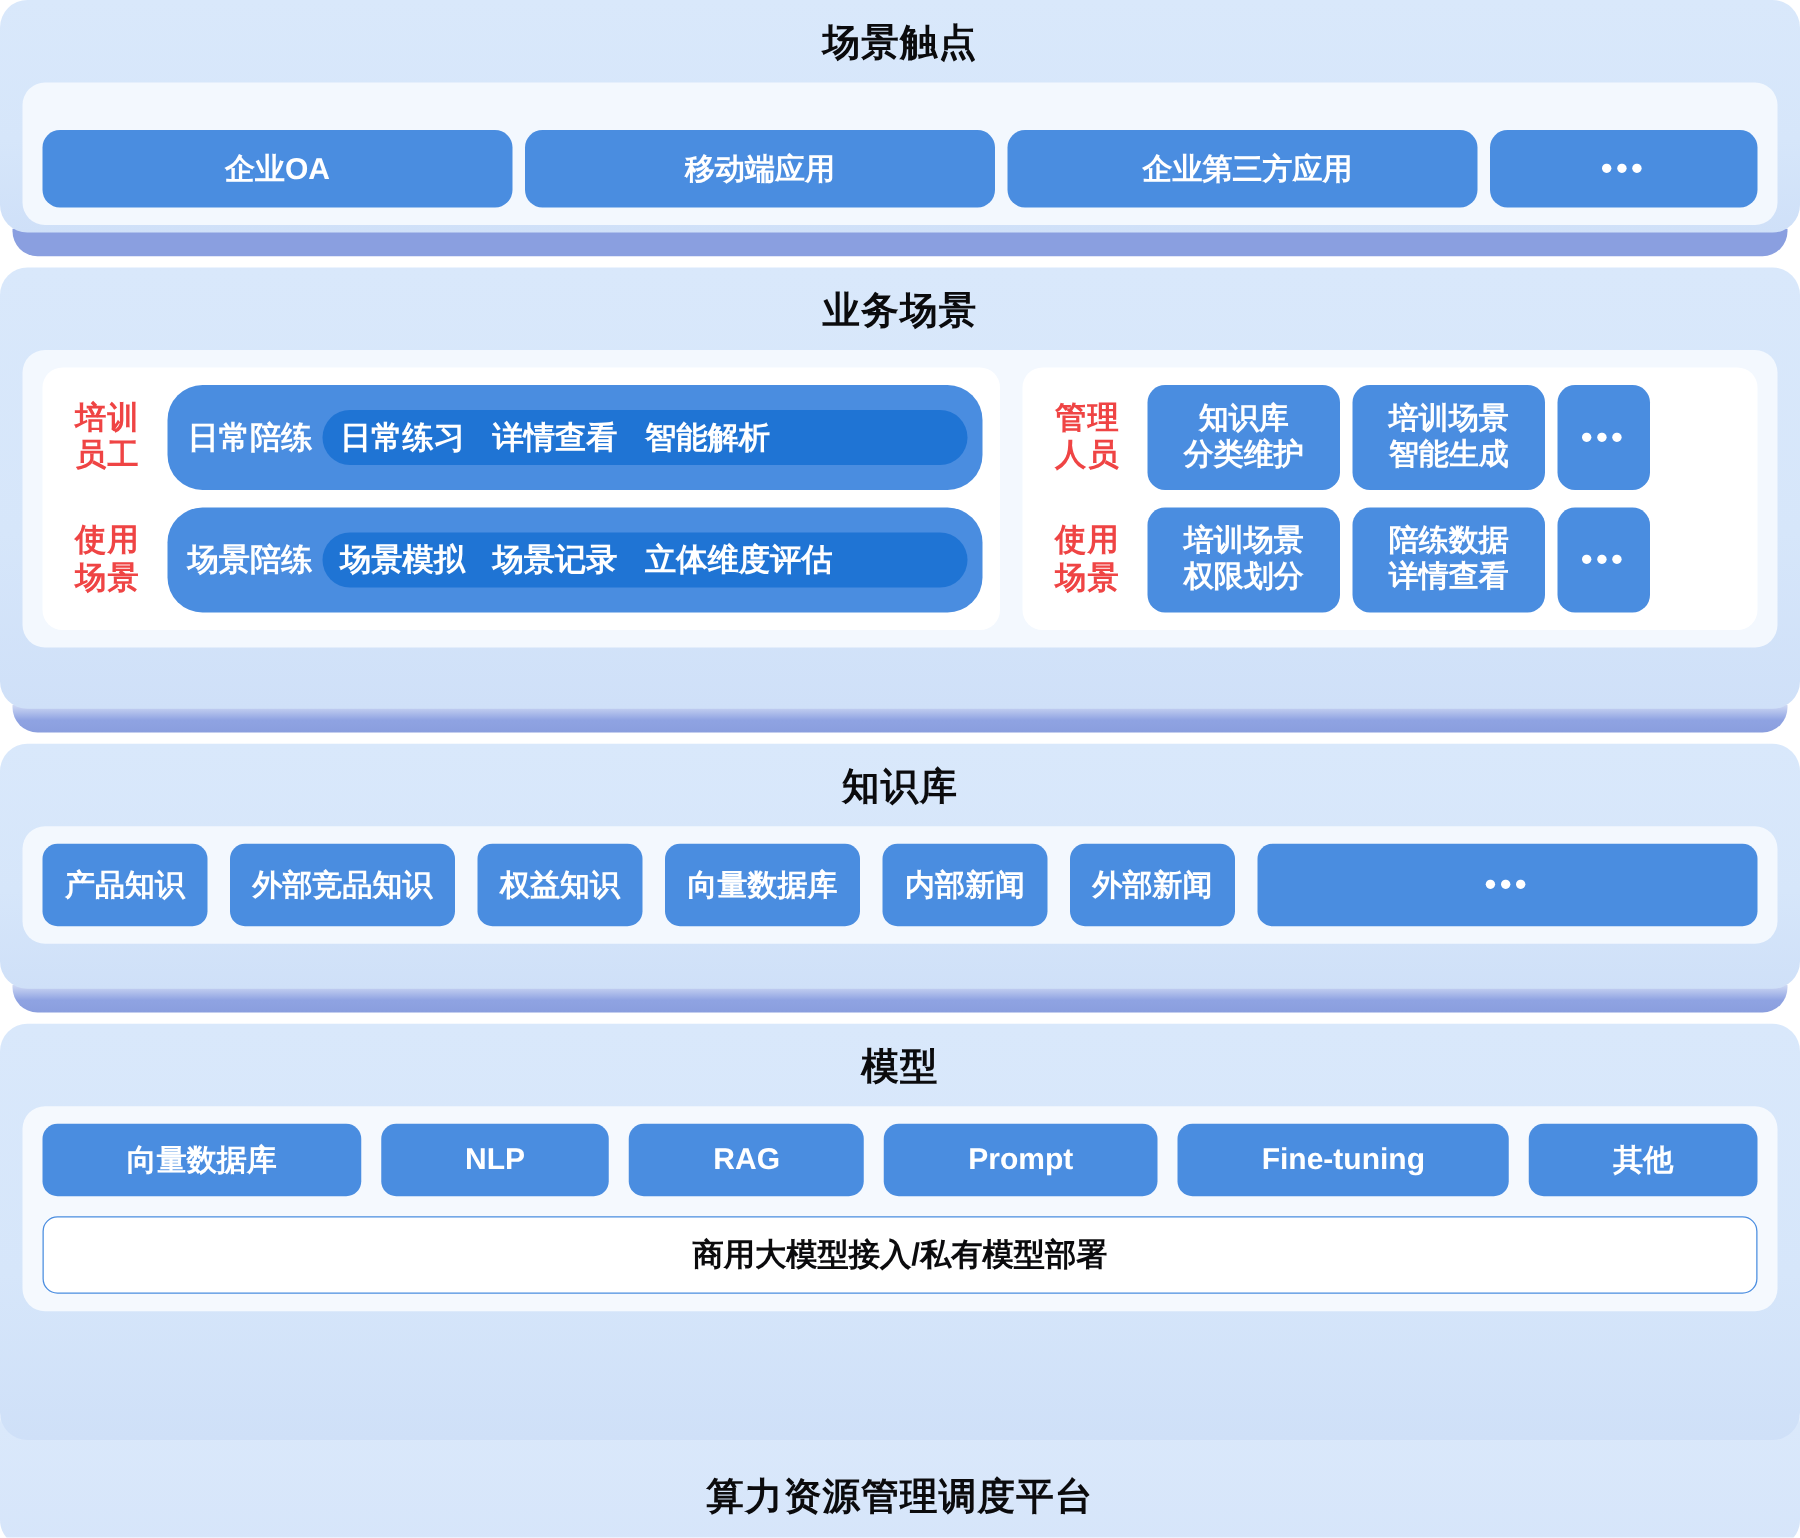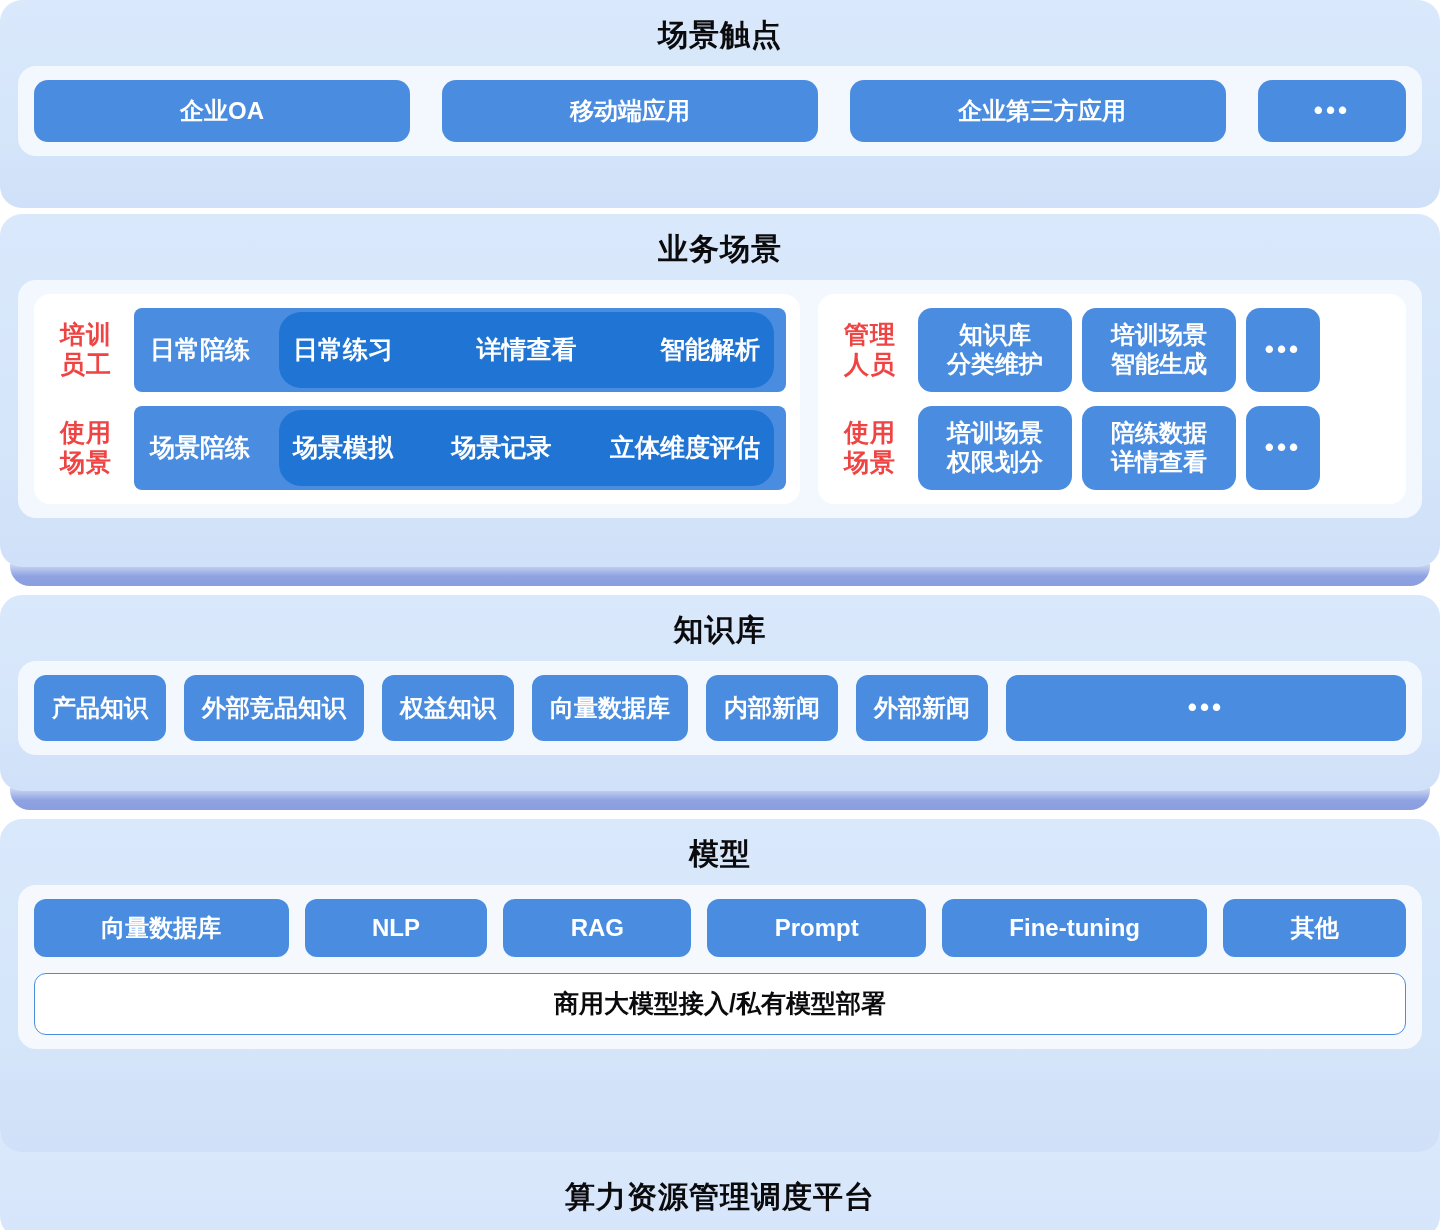--- a/index.html
+++ b/index.html
@@ -63,21 +63,21 @@
     white-space:nowrap;
   }
   .dots{
     letter-spacing:3px;
     font-size:26px;
     line-height:0.4;
     padding-bottom:10px;
   }
 
   
-  .touch-row{display:flex;gap:32px;align-items:stretch;}
+  .touch-row{display:flex;gap:10px;align-items:stretch;margin-top:24px;}
   .touch-row .chip{height:62px;padding:0 20px;border-radius:14px;}
   .touch-row .chip.c1{flex:0 0 376px;}
   .touch-row .chip.c2{flex:0 0 376px;}
   .touch-row .chip.c3{flex:0 0 376px;padding-left:28px;}
   .touch-row .chip.more{flex:1 1 auto;}
 
   
   .biz-wrap{display:flex;gap:18px;align-items:stretch;}
   .biz-left{flex:0 0 766px;}
   .biz-right{flex:1 1 auto;}
@@ -96,40 +96,40 @@
     color:#ef4444;
     font-size:25px;
     font-weight:bold;
     line-height:1.18;
     text-align:center;
     letter-spacing:1px;
   }
   .outer-pill{
     flex:1 1 auto;
     background:#4a8de0;
-    border-radius:8px;
+    border-radius:28px;
     height:84px;
     display:flex;
     align-items:center;
     padding:0 12px 0 14px;
     box-sizing:border-box;
-    gap:23px;
+    gap:2px;
   }
   .outer-pill .lead{
     color:#ffffff;font-size:25px;font-weight:bold;white-space:nowrap;
     padding:0 6px 0 2px;
   }
   .inner-pill{
     flex:1 1 auto;
     background:#1f74d4;
     border-radius:22px;
-    height:76px;
+    height:44px;
     display:flex;
     align-items:center;
-    justify-content:space-between;
+    justify-content:flex-start;
     gap:22px;
     padding:0 14px;
     box-sizing:border-box;
   }
   .inner-pill span{color:#ffffff;font-size:25px;font-weight:bold;white-space:nowrap;}
 
   .admin-row{display:flex;align-items:center;gap:10px;}
   .admin-row + .admin-row{margin-top:14px;}
   .admin-row .chip{
     height:84px;padding:0 14px;border-radius:14px;
@@ -166,21 +166,21 @@
   }
   .bottom-panel .t{font-size:30px;font-weight:bold;color:#0b0b0d;letter-spacing:1px;margin-top:40px;}
 </style>
 </head>
 <body>
 
 <div class="stage">
 
   <div class="layer" style="height:205px;">
     <div class="layer-shadowbar"></div>
-    <div class="panel" style="height:208px;">
+    <div class="panel" style="height:186px;">
       <div class="layer-title">场景触点</div>
       <div class="card">
         <div class="touch-row">
           <div class="chip c1">企业OA</div>
           <div class="chip c2">移动端应用</div>
           <div class="chip c3">企业第三方应用</div>
           <div class="chip more dots">•••</div>
         </div>
       </div>
     </div>

